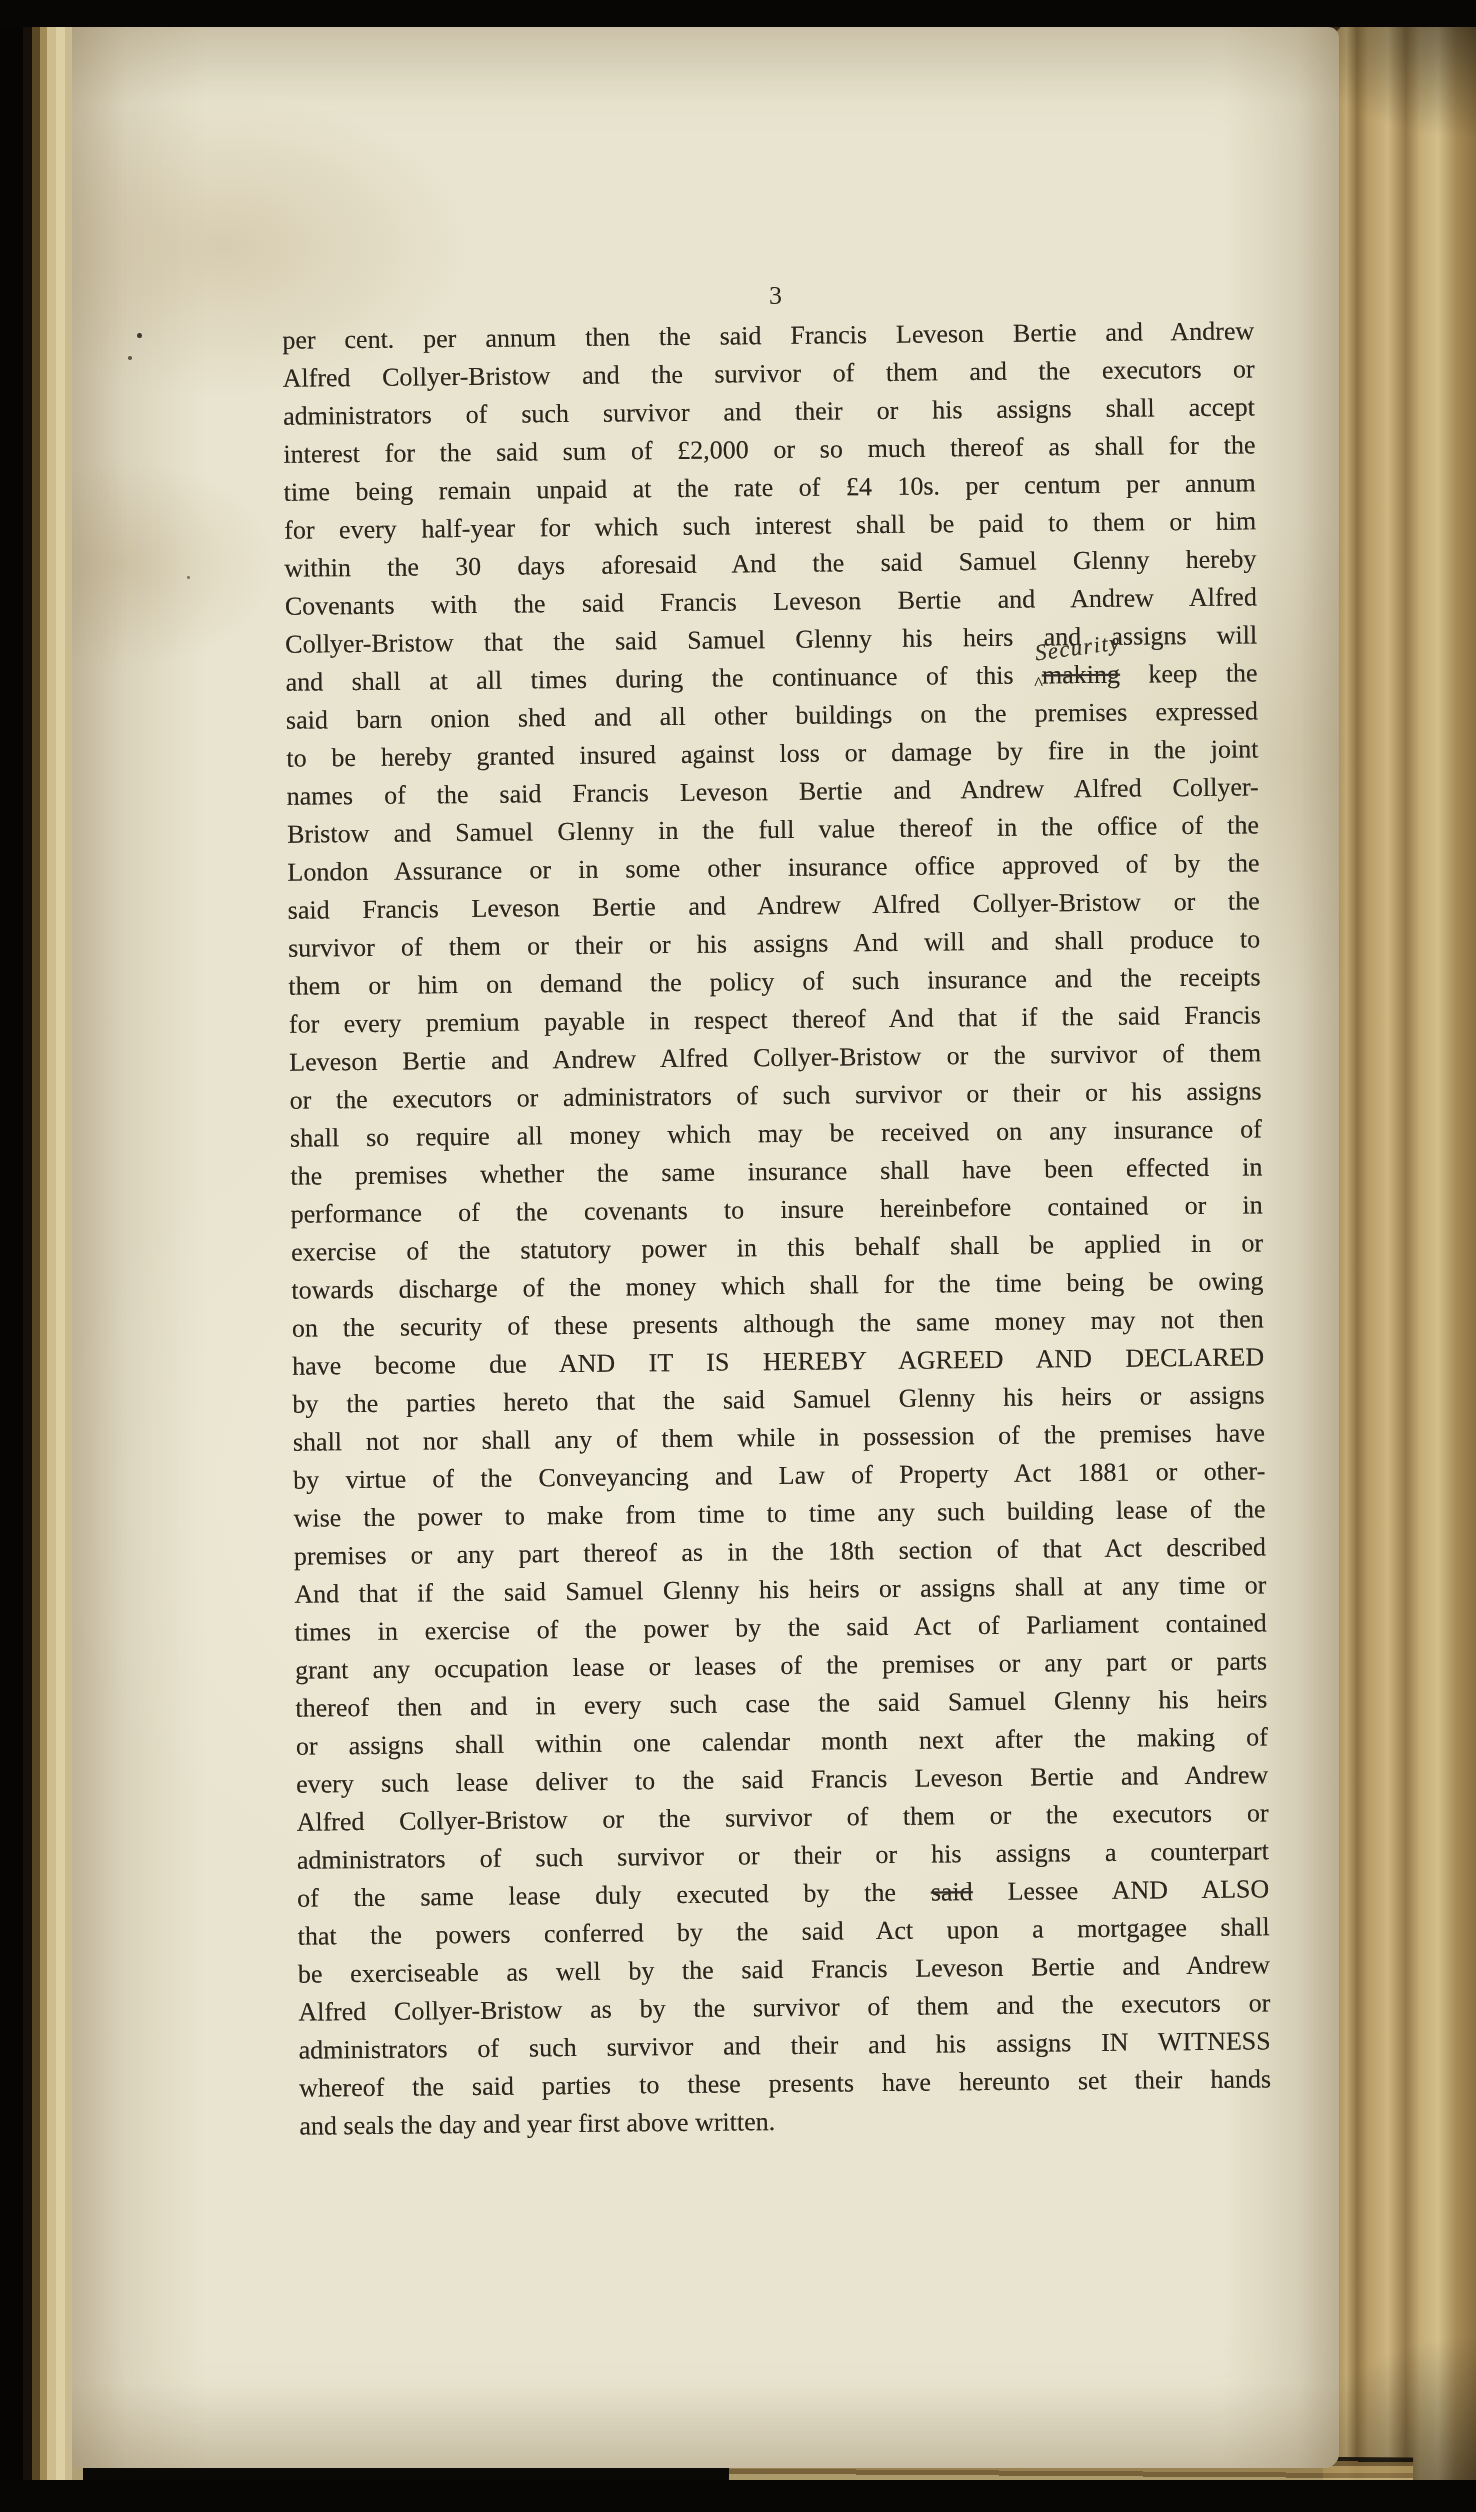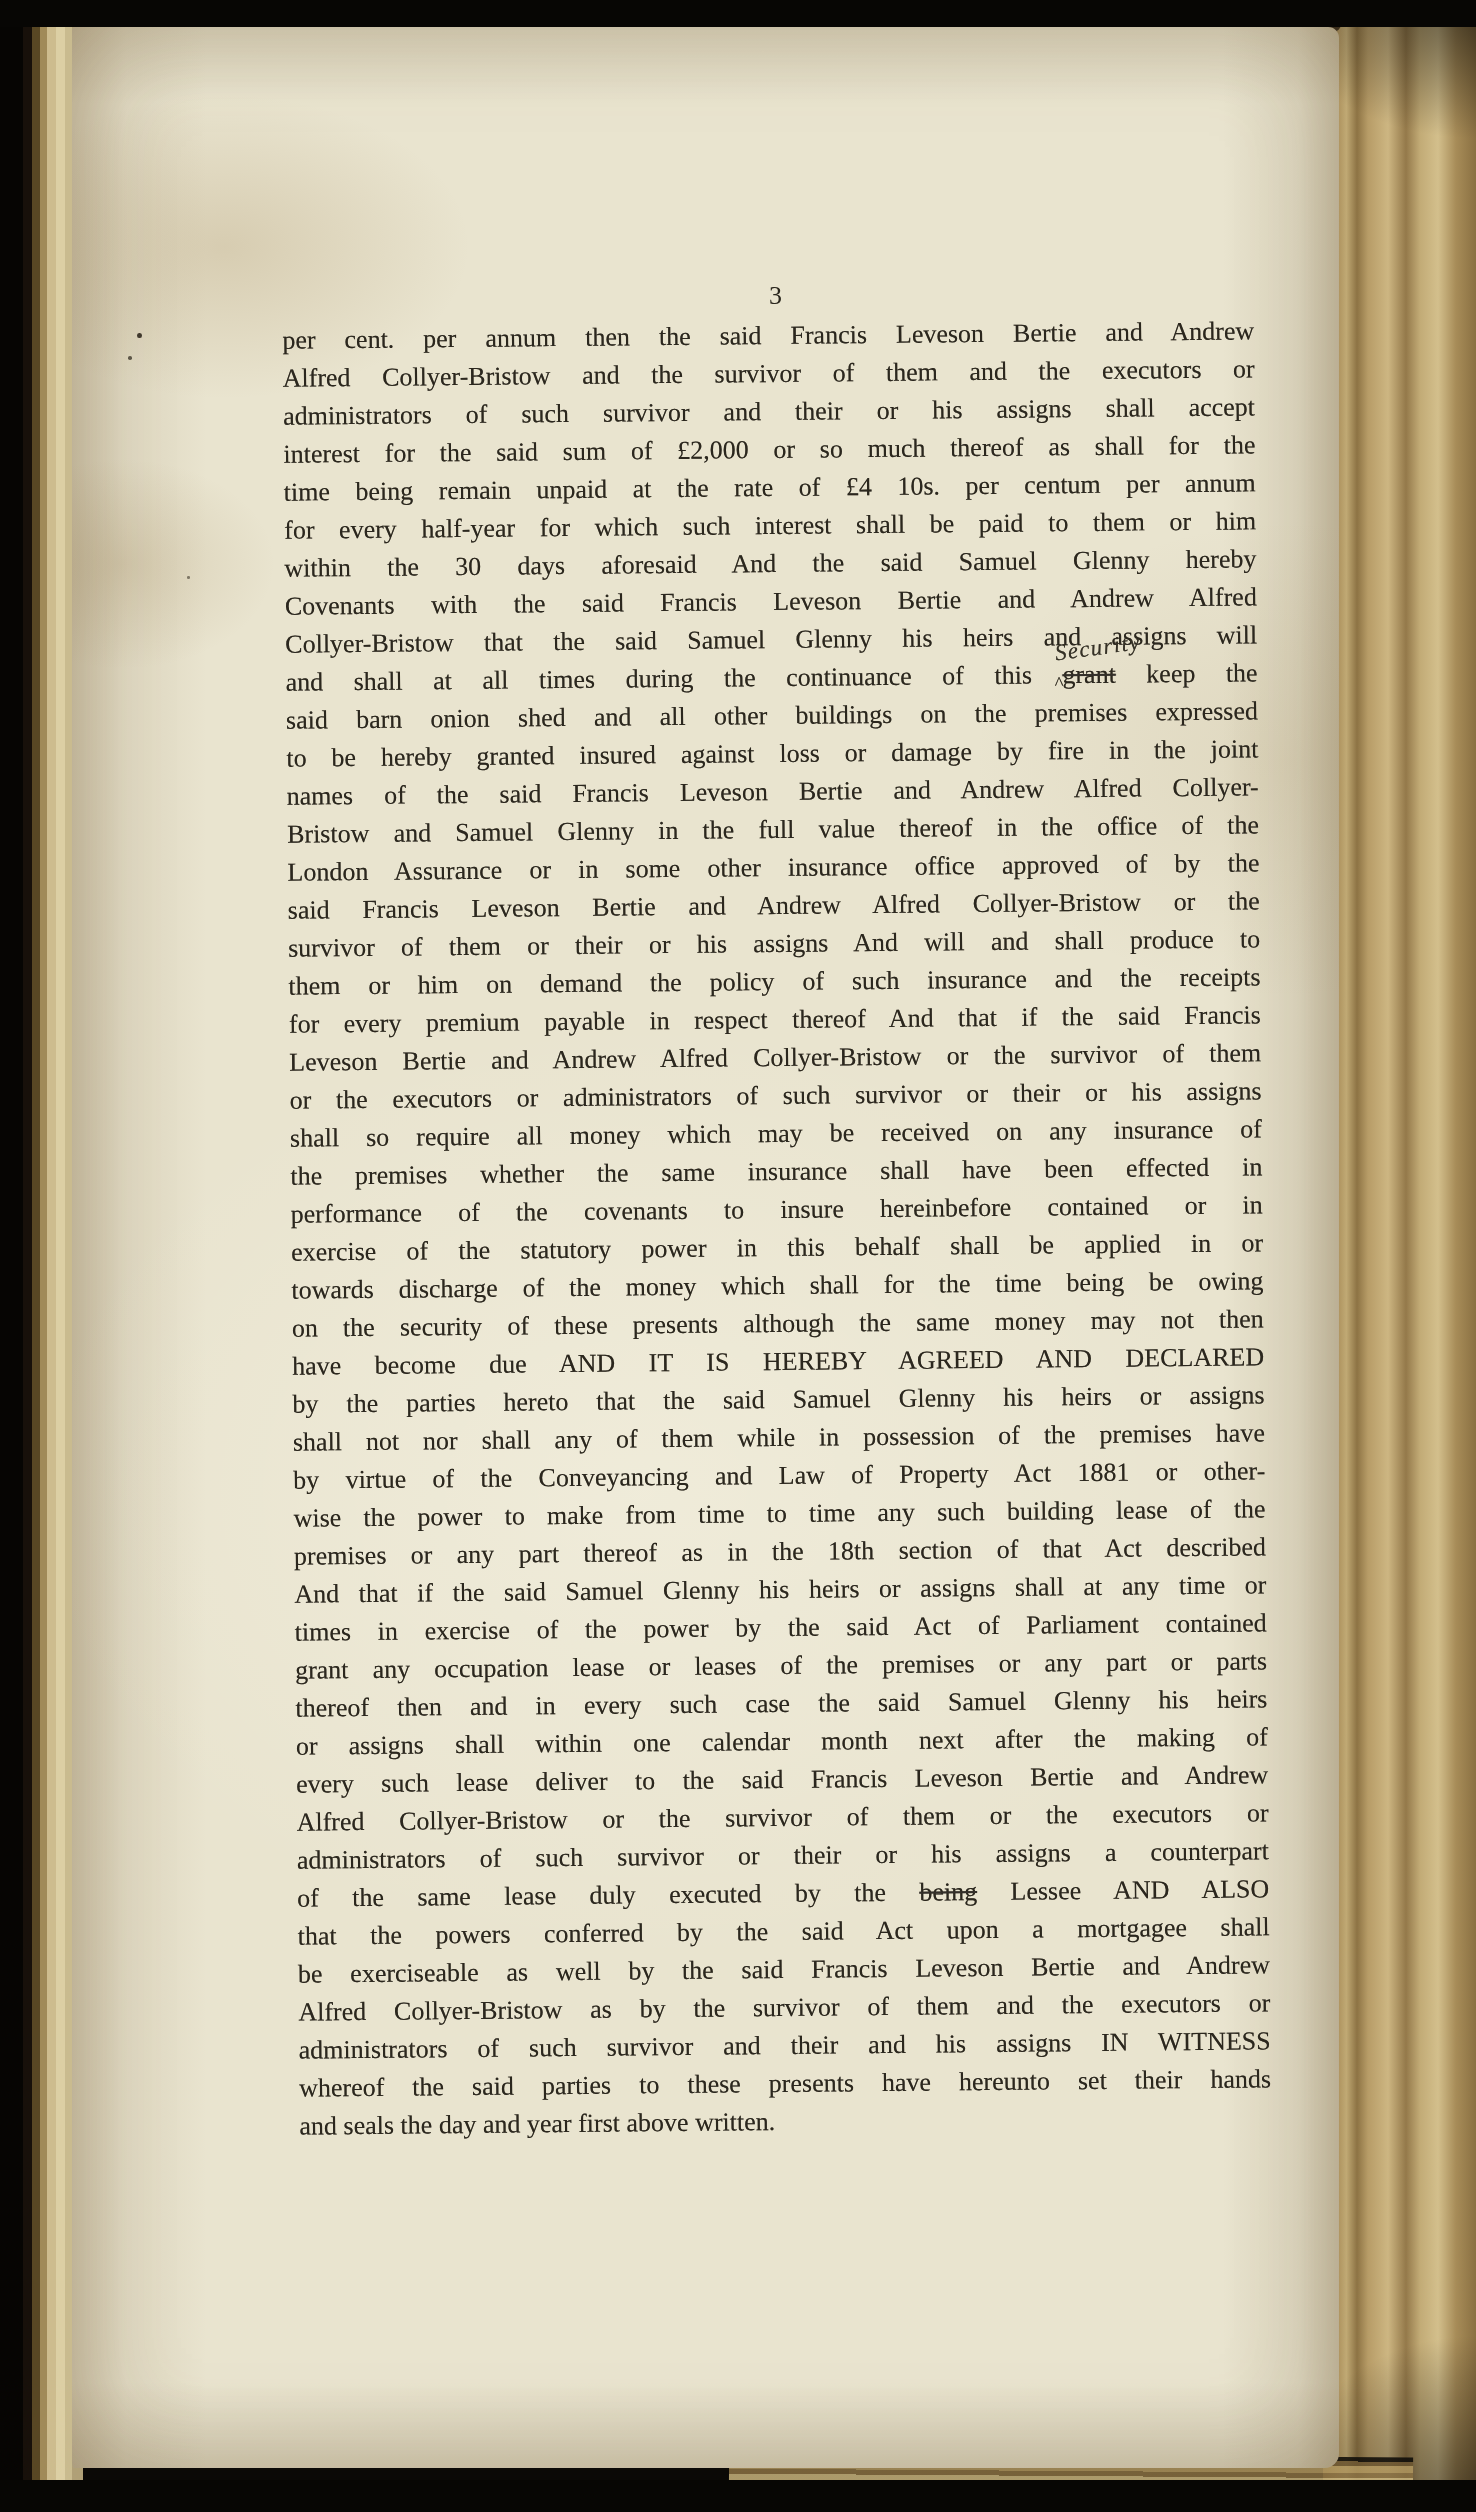--- a/index.html
+++ b/index.html
@@ -115,21 +115,21 @@
     <div class="text-block">
         <div class="line">per cent. per annum then the said Francis Leveson Bertie and Andrew</div>
         <div class="line">Alfred Collyer-Bristow and the survivor of them and the executors or</div>
         <div class="line">administrators of such survivor and their or his assigns shall accept</div>
         <div class="line">interest for the said sum of £2,000 or so much thereof as shall for the</div>
         <div class="line">time being remain unpaid at the rate of £4 10s. per centum per annum</div>
         <div class="line">for every half-year for which such interest shall be paid to them or him</div>
         <div class="line">within the 30 days aforesaid And the said Samuel Glenny hereby</div>
         <div class="line">Covenants with the said Francis Leveson Bertie and Andrew Alfred</div>
         <div class="line">Collyer-Bristow that the said Samuel Glenny his heirs and assigns will</div>
-        <div class="line">and shall at all times during the continuance of this <span class="insertion"><span class="hand">Security</span><span class="caret">^</span><span class="strike">grant</span></span> keep the</div>
+        <div class="line">and shall at all times during the continuance of this <span class="insertion"><span class="hand">Security</span><span class="caret">^</span><span class="strike">making</span></span> keep the</div>
         <div class="line">said barn onion shed and all other buildings on the premises expressed</div>
         <div class="line">to be hereby granted insured against loss or damage by fire in the joint</div>
         <div class="line">names of the said Francis Leveson Bertie and Andrew Alfred Collyer-</div>
         <div class="line">Bristow and Samuel Glenny in the full value thereof in the office of the</div>
         <div class="line">London Assurance or in some other insurance office approved of by the</div>
         <div class="line">said Francis Leveson Bertie and Andrew Alfred Collyer-Bristow or the</div>
         <div class="line">survivor of them or their or his assigns And will and shall produce to</div>
         <div class="line">them or him on demand the policy of such insurance and the receipts</div>
         <div class="line">for every premium payable in respect thereof And that if the said Francis</div>
         <div class="line">Leveson Bertie and Andrew Alfred Collyer-Bristow or the survivor of them</div>
@@ -147,21 +147,21 @@
         <div class="line">wise the power to make from time to time any such building lease of the</div>
         <div class="line">premises or any part thereof as in the 18th section of that Act described</div>
         <div class="line">And that if the said Samuel Glenny his heirs or assigns shall at any time or</div>
         <div class="line">times in exercise of the power by the said Act of Parliament contained</div>
         <div class="line">grant any occupation lease or leases of the premises or any part or parts</div>
         <div class="line">thereof then and in every such case the said Samuel Glenny his heirs</div>
         <div class="line">or assigns shall within one calendar month next after the making of</div>
         <div class="line">every such lease deliver to the said Francis Leveson Bertie and Andrew</div>
         <div class="line">Alfred Collyer-Bristow or the survivor of them or the executors or</div>
         <div class="line">administrators of such survivor or their or his assigns a counterpart</div>
-        <div class="line">of the same lease duly executed by the <span class="strike">being</span> Lessee  AND ALSO</div>
+        <div class="line">of the same lease duly executed by the <span class="strike">said</span> Lessee  AND ALSO</div>
         <div class="line">that the powers conferred by the said Act upon a mortgagee shall</div>
         <div class="line">be exerciseable as well by the said Francis Leveson Bertie and Andrew</div>
         <div class="line">Alfred Collyer-Bristow as by the survivor of them and the executors or</div>
         <div class="line">administrators of such survivor and their and his assigns  IN WITNESS</div>
         <div class="line">whereof the said parties to these presents have hereunto set their hands</div>
         <div class="line last">and seals the day and year first above written.</div>
       </div>
   </div>
 
   <div class="band top"></div>

